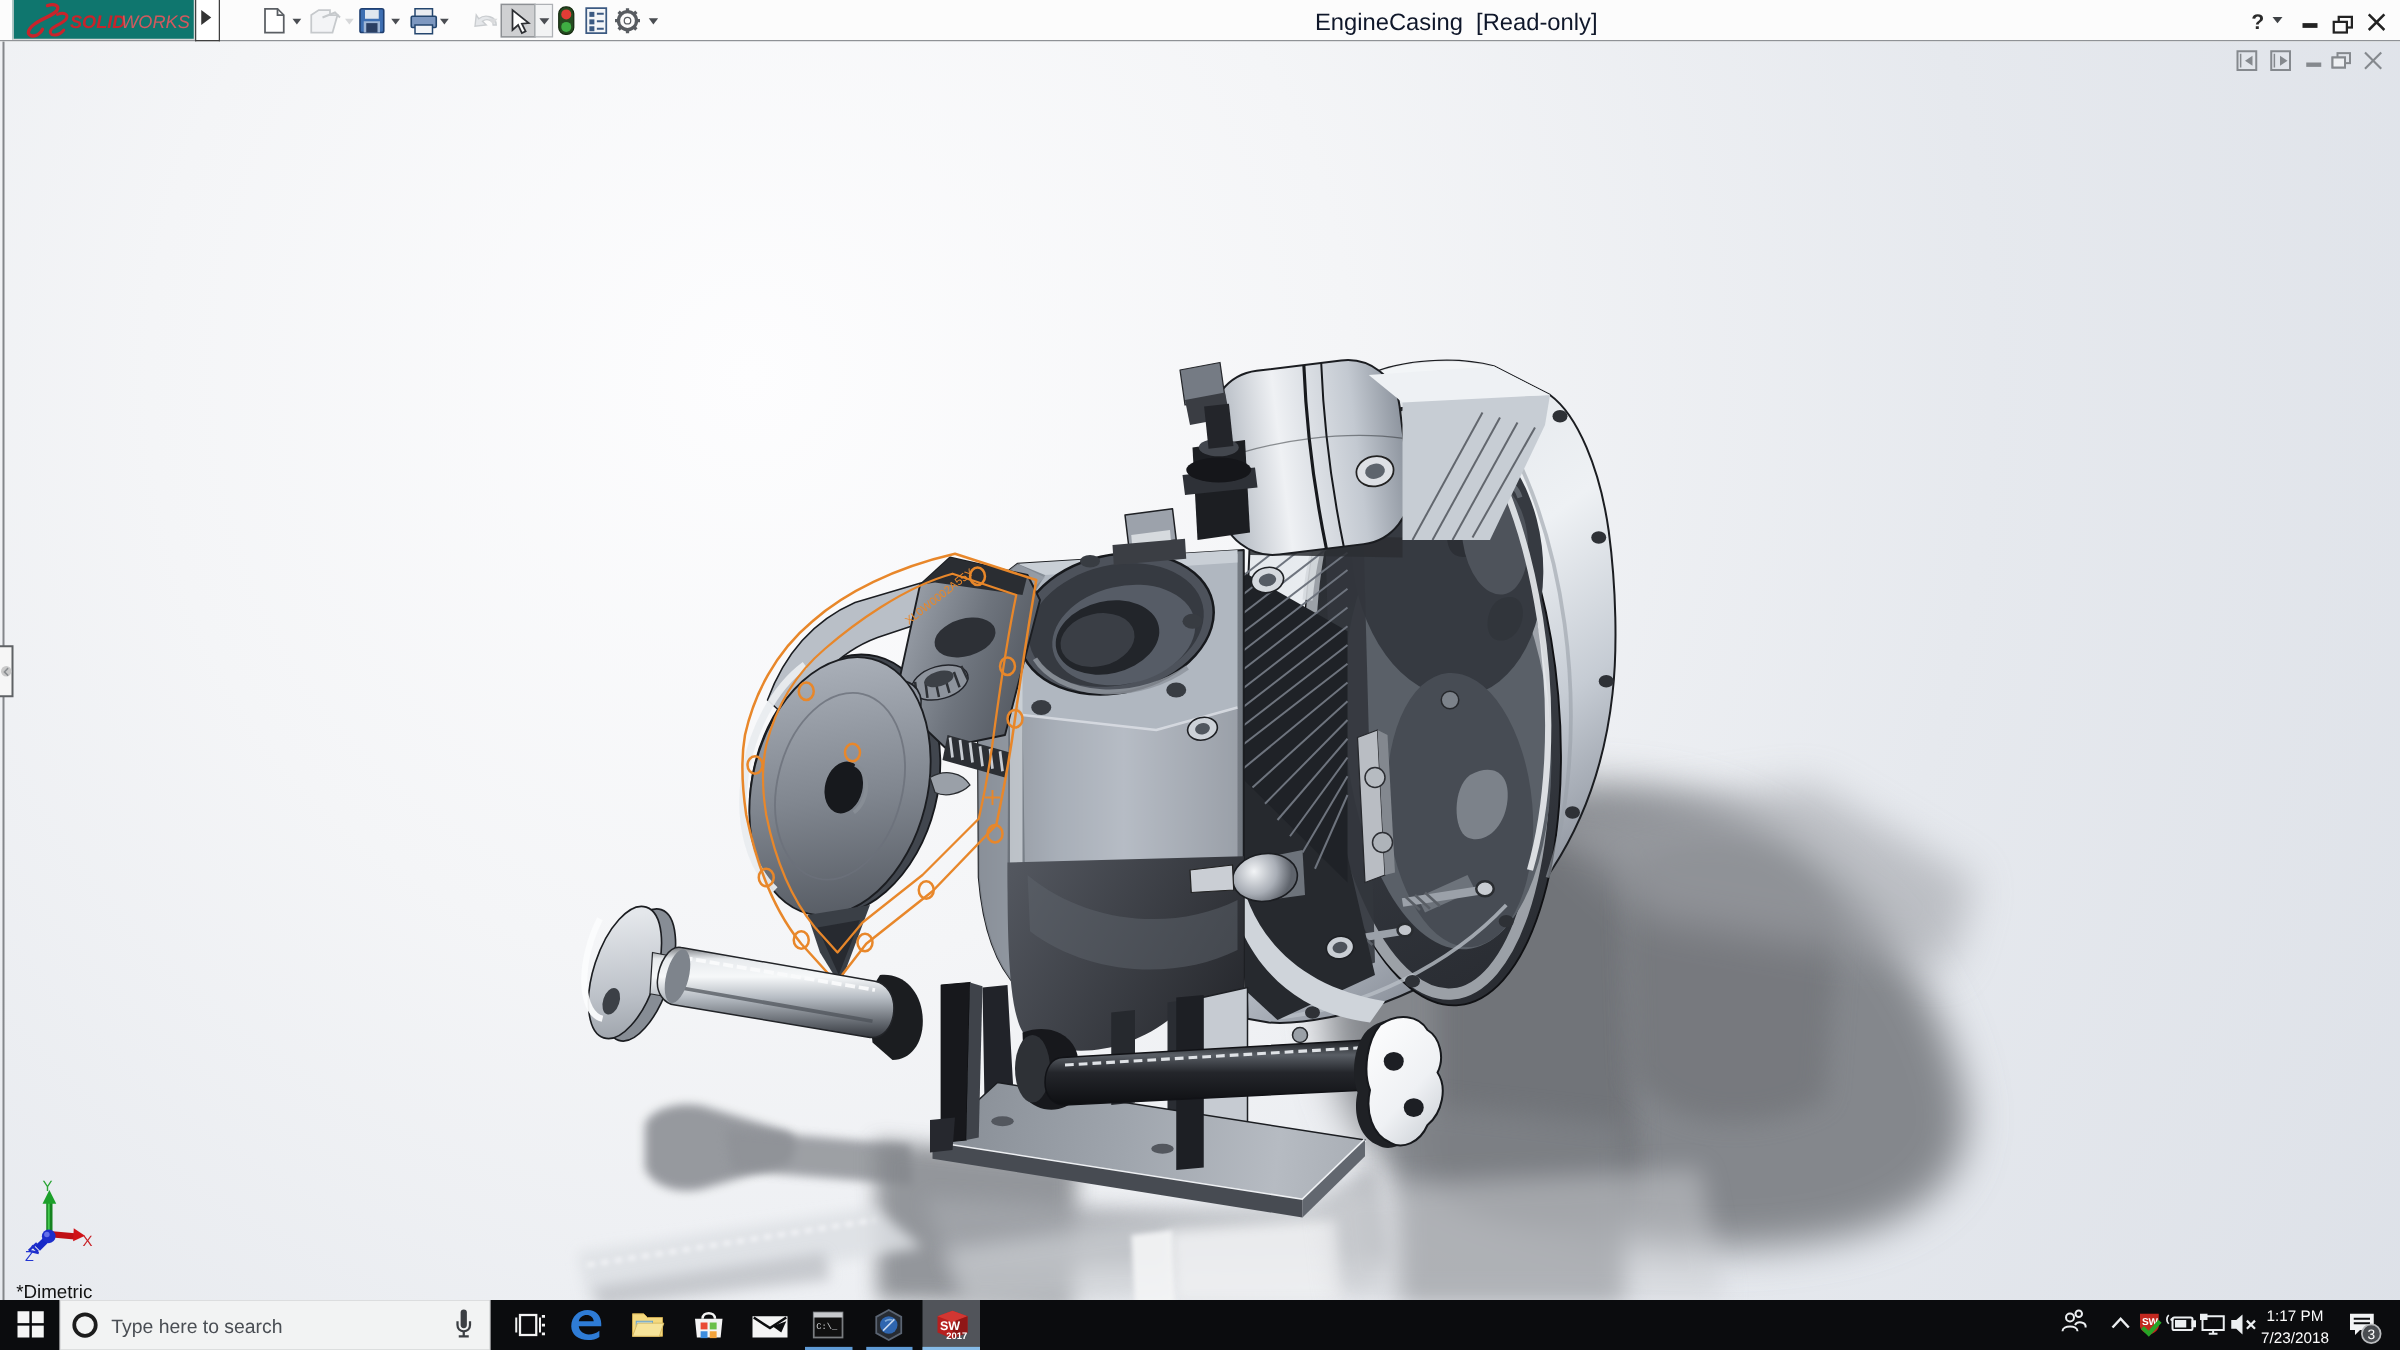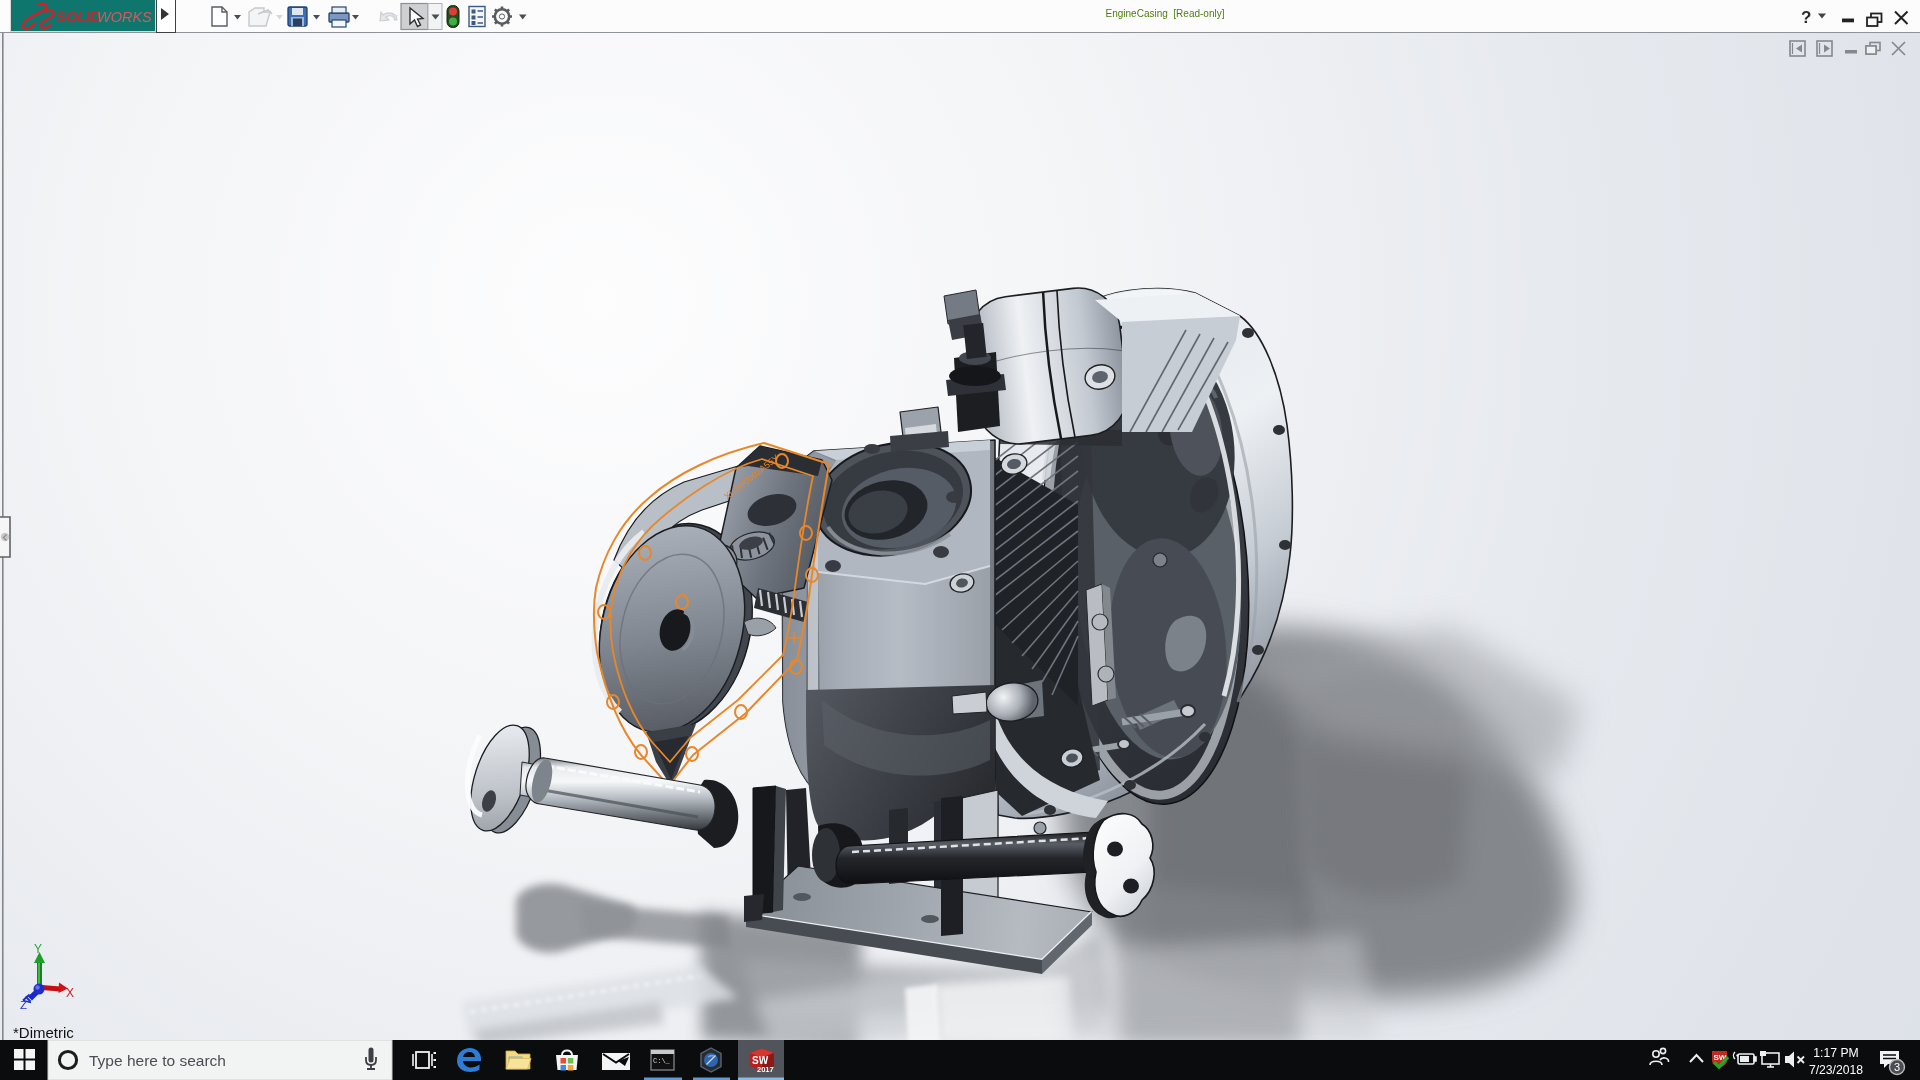--- a/index.html
+++ b/index.html
@@ -9,21 +9,21 @@
     border-bottom:1px solid #8f9296;box-sizing:border-box;}
   #logo{position:absolute;left:10px;top:0;width:144px;height:31px;background:#0f766e;
     border:1px solid #d8d8d8;border-top:none;}
   #flyout{position:absolute;left:156px;top:0;width:18px;height:32px;background:#fff;
     border:1px solid #3f3f3f;border-top:none;}
   #flyout .tri{position:absolute;left:4px;top:8px;width:0;height:0;
     border-left:8px solid #333;border-top:6px solid transparent;border-bottom:6px solid transparent;}
   .tbsvg{position:absolute;top:0;left:0;}
   #tbar-right{position:absolute;right:0;top:0;}
   #maintitle{position:absolute;top:8px;left:1040px;width:250px;text-align:center;
-    font-size:10px;color:#4d7c0f;}
+    font-size:19px;color:#0f172a;}
 </style>
 </head>
 <body>
 <div id="stage">
 
   <div id="viewport" style="position:absolute;left:0;top:33px;width:1920px;height:1007px;">
     <svg width="1920" height="1007" viewBox="0 33 1920 1007">
       <defs>
         <radialGradient id="bgGrad" cx="600" cy="300" r="1600" gradientUnits="userSpaceOnUse">
           <stop offset="0" stop-color="#fdfdfe"></stop>

